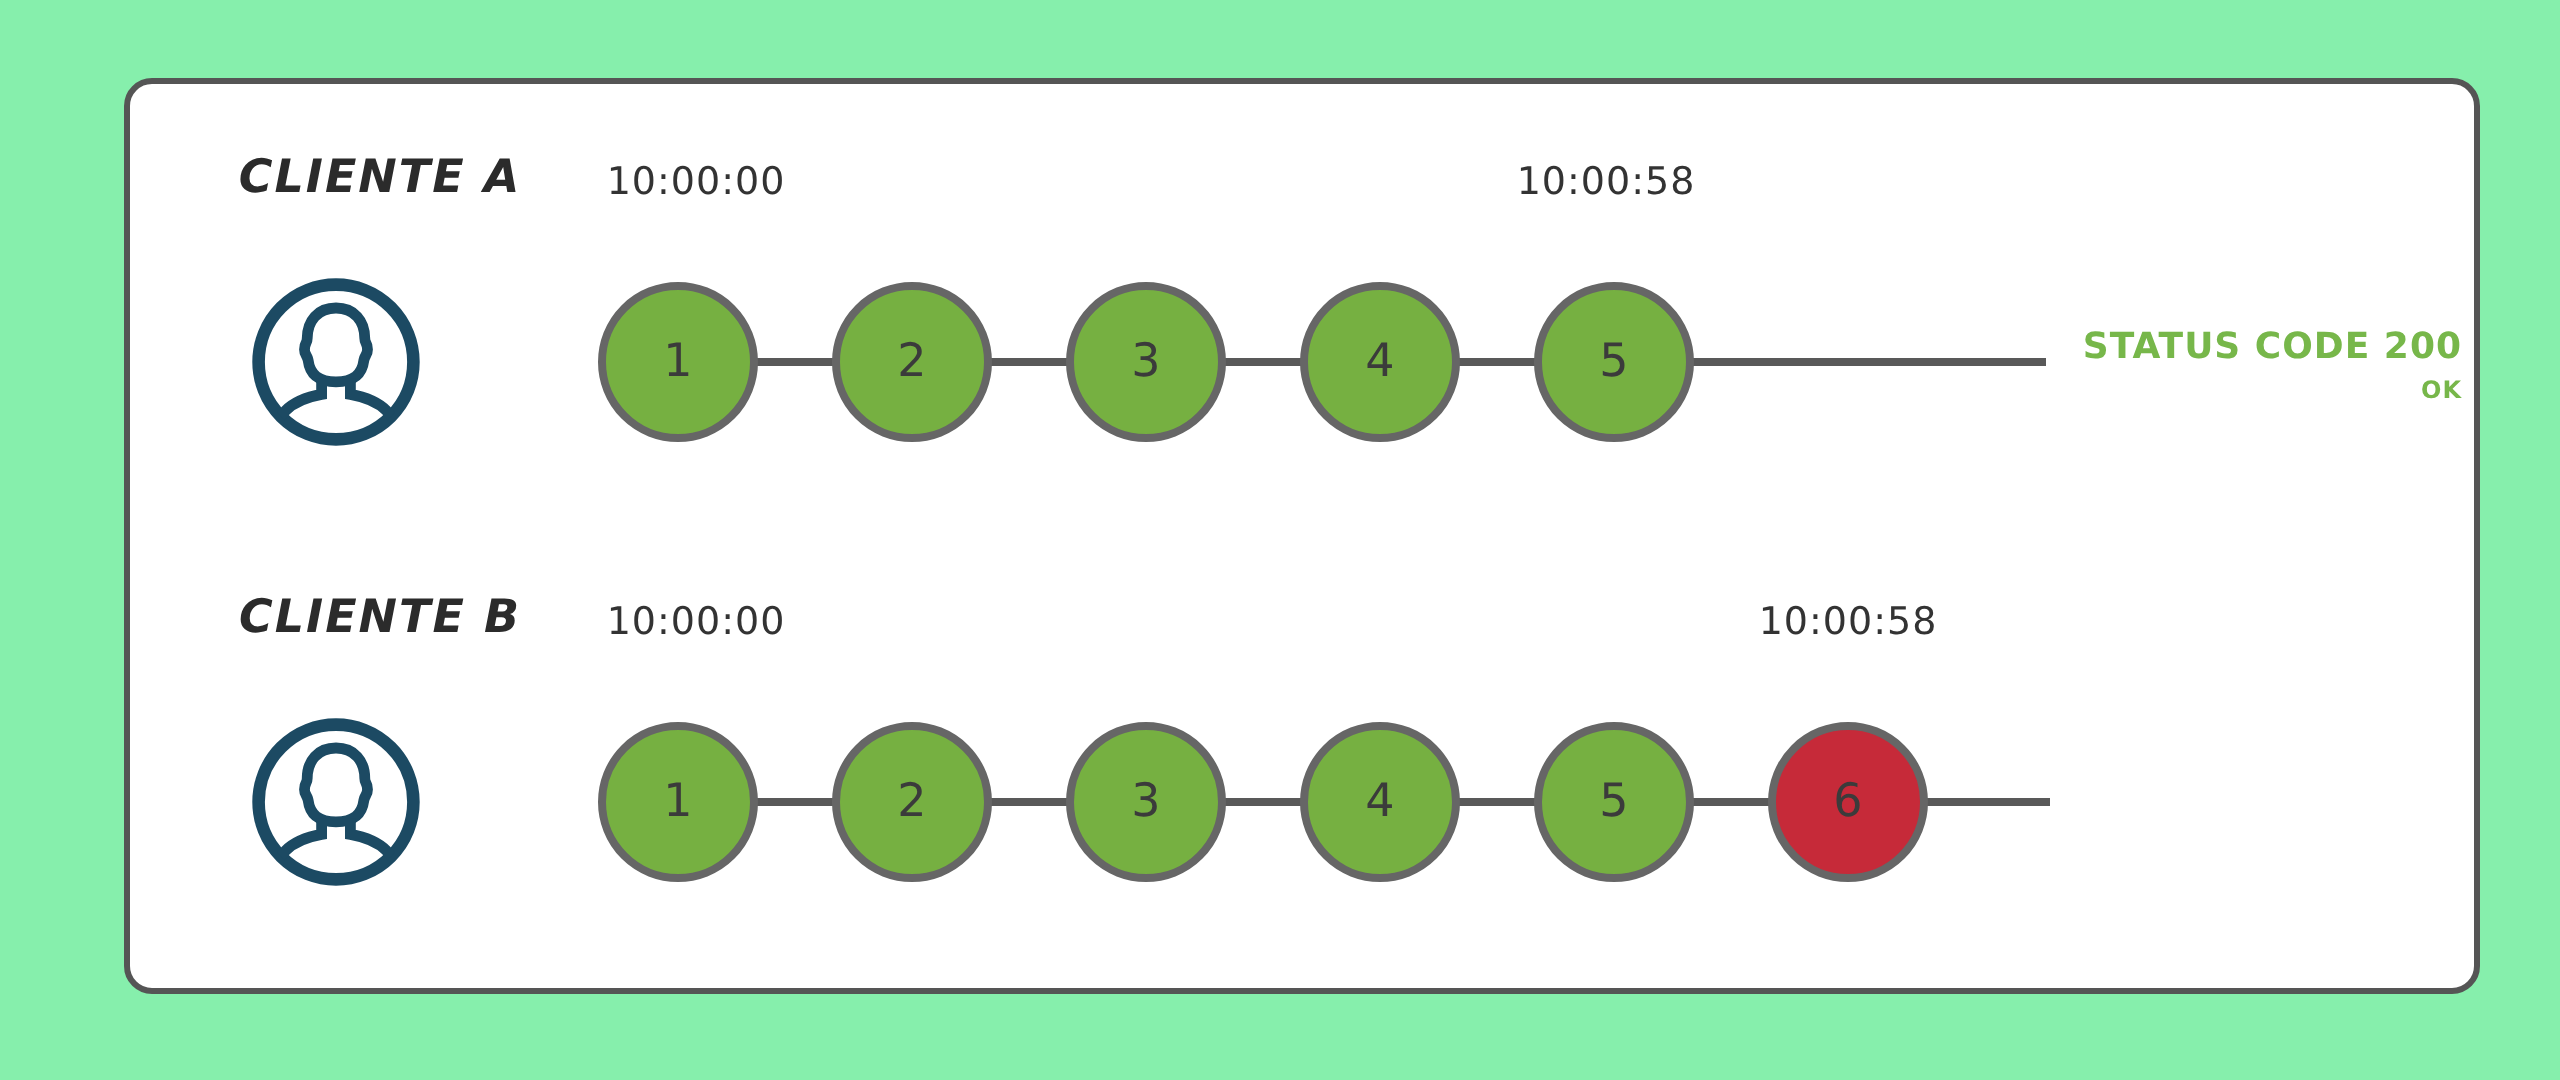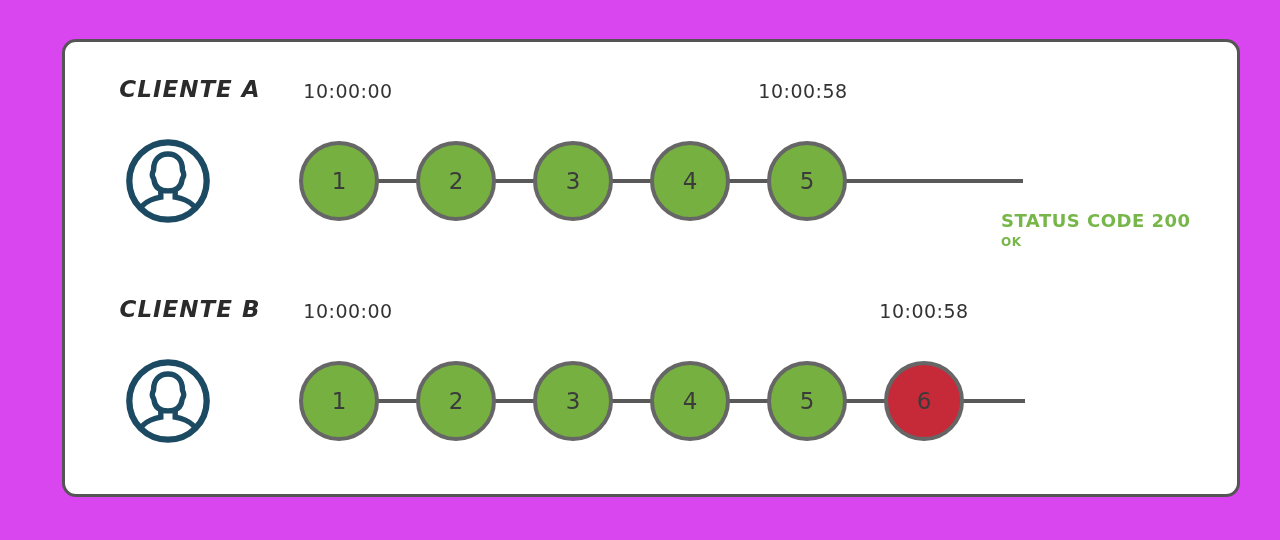--- a/index.html
+++ b/index.html
@@ -8,21 +8,21 @@
     width: 1280px;
     height: 540px;
     background: #ffffff;
     font-family: "DejaVu Sans", "Liberation Sans", sans-serif;
     overflow: hidden;
   }
   .canvas {
     position: relative;
     width: 1280px;
     height: 540px;
-    background: #d946ef;
+    background: #86efac;
   }
   .box {
     position: absolute;
     left: 62px;
     top: 39px;
     width: 1172px;
     height: 452px;
     border: 3px solid #555555;
     border-radius: 14px;
     background: #ffffff;
@@ -98,24 +98,23 @@
   .pos-2 { left: 351px; }
   .pos-3 { left: 468px; }
   .pos-4 { left: 585px; }
   .pos-5 { left: 702px; }
   .pos-6 { left: 819px; }
 
   .status {
     position: absolute;
     left: 936px;
     width: 230px;
-    text-align: left;
+    text-align: right;
     font-weight: bold;
     letter-spacing: 0.5px;
-    margin-top: 47px;
   }
   .row-a .status { top: 121px; color: #77b74a; }
   .status .line1 { font-size: 18px; line-height: 22px; }
   .status .line2 { font-size: 12px; line-height: 20px; }
 </style>
 </head>
 <body>
 
 <div class="canvas">
   <div class="box">

